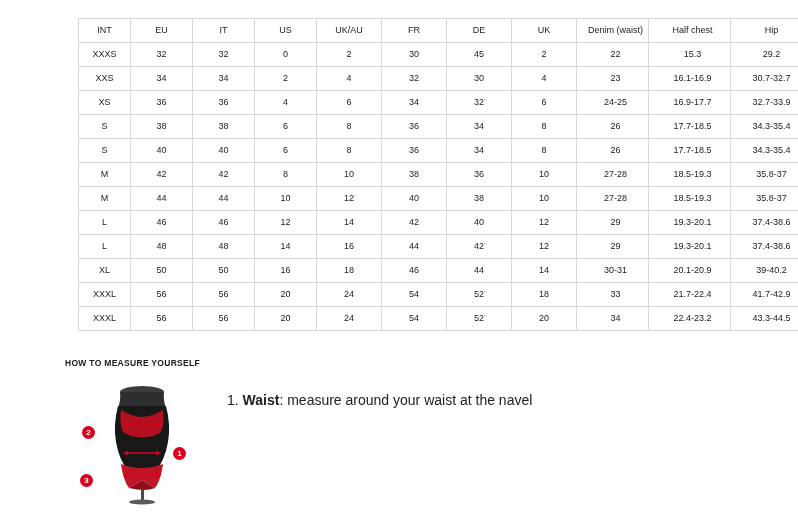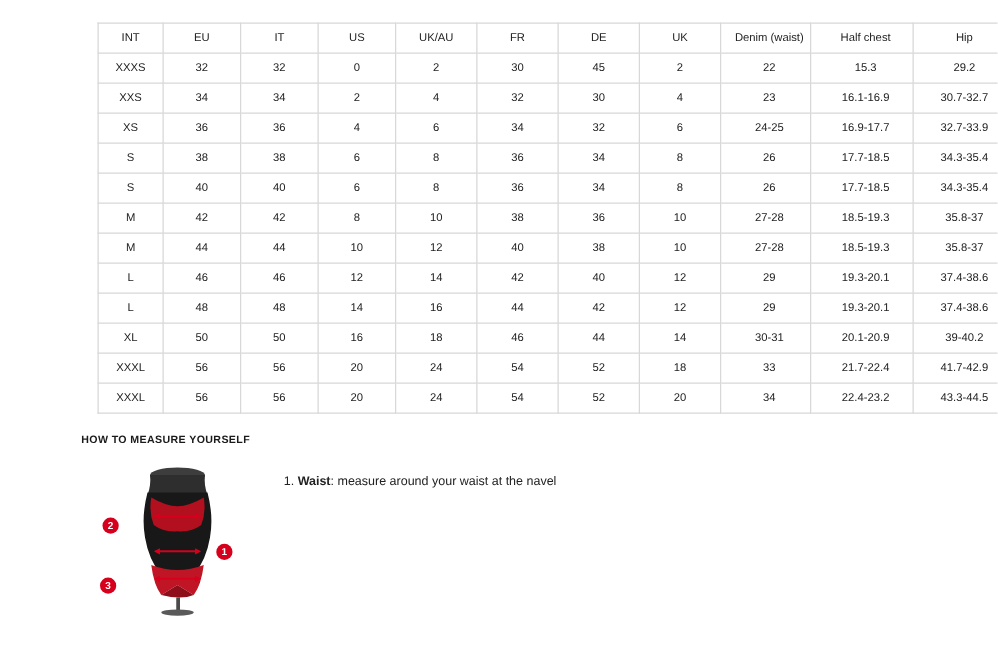--- a/index.html
+++ b/index.html
@@ -64,21 +64,21 @@
   
   table.size-table td.al, table.size-table th.al {
     text-align: center;
     padding-left: 8px;
   }
 
   
   .measure-section {
     position: absolute;
     left: 65px;
-    top: 346px;
+    top: 358px;
     width: 668px;
   }
   .measure-title {
     font-size: 8.5px;
     font-weight: bold;
     letter-spacing: 0.3px;
     color: #1a1a1a;
     margin-bottom: 12px;
   }
   .measure-body {
@@ -91,21 +91,21 @@
     width: 120px;
     height: 125px;
     margin-left: 20px;
     flex: 0 0 120px;
   }
   .notes {
     margin-left: 22px;
     padding-top: 12px;
   }
   .note {
-    font-size: 10px;
+    font-size: 14px;
     color: #222;
     margin-bottom: 13px;
     line-height: 1.2;
   }
   .note b { font-weight: bold; }
 
   
   .bullet {
     position: absolute;
     width: 13px;

